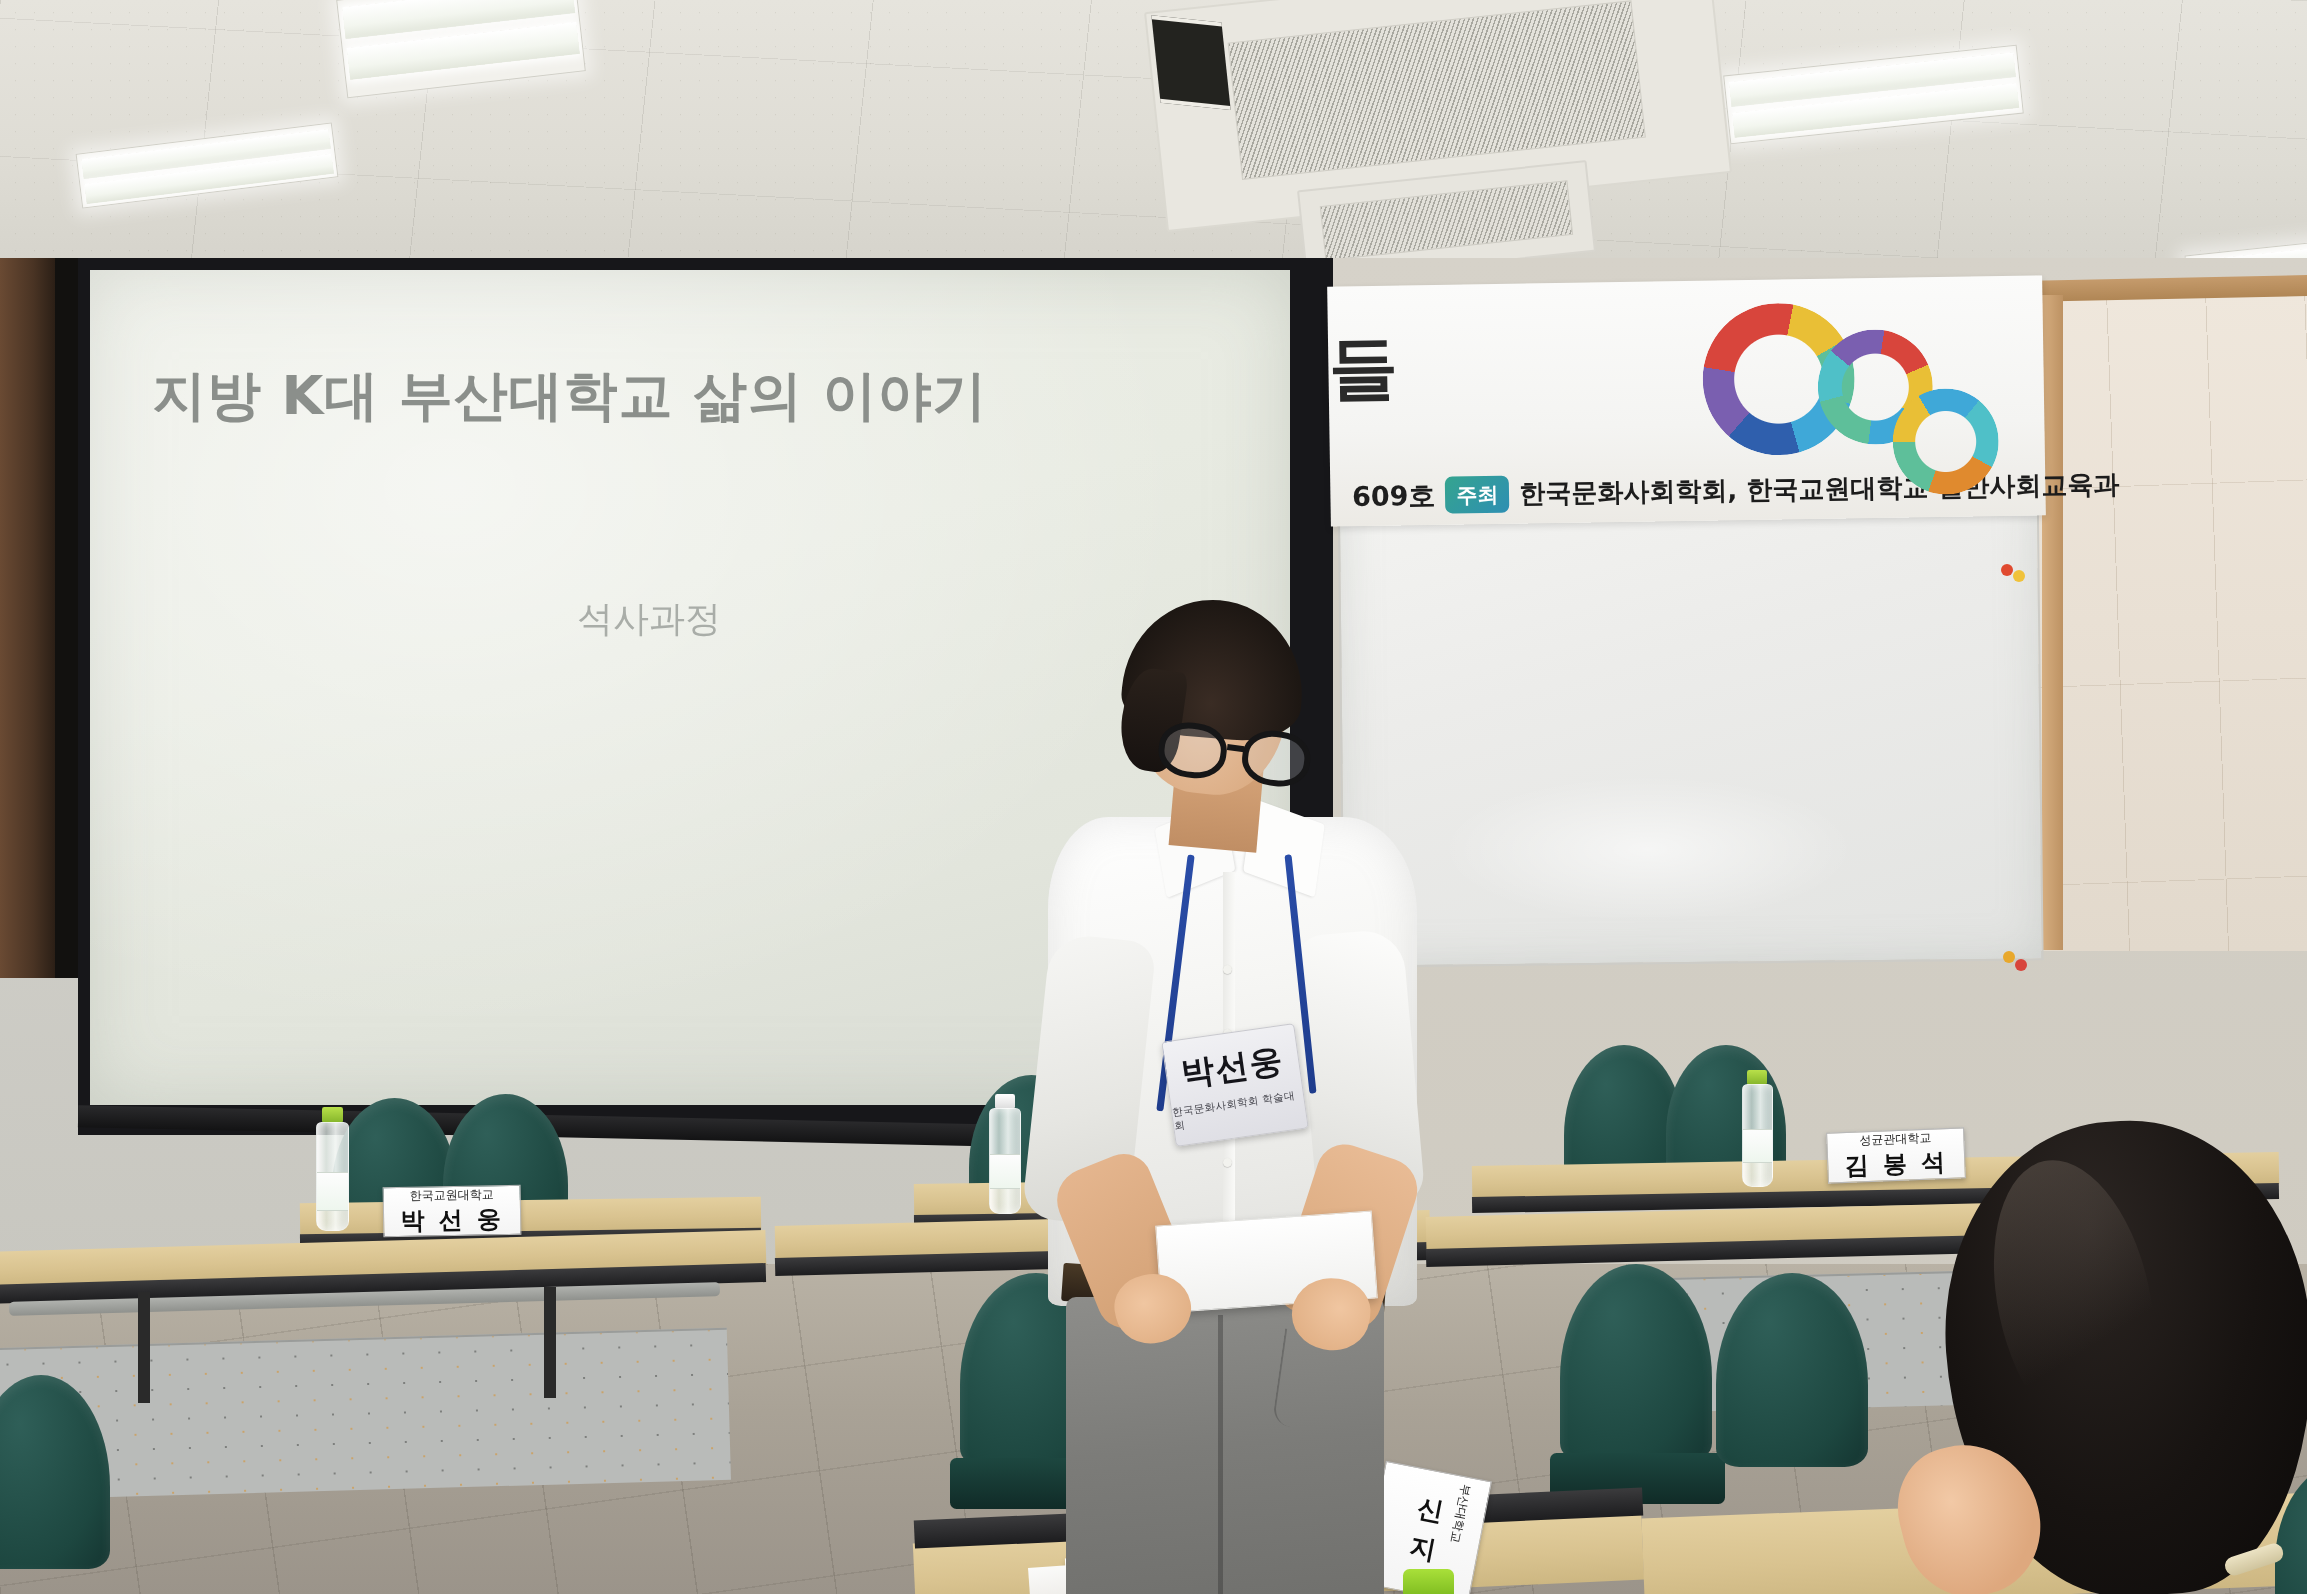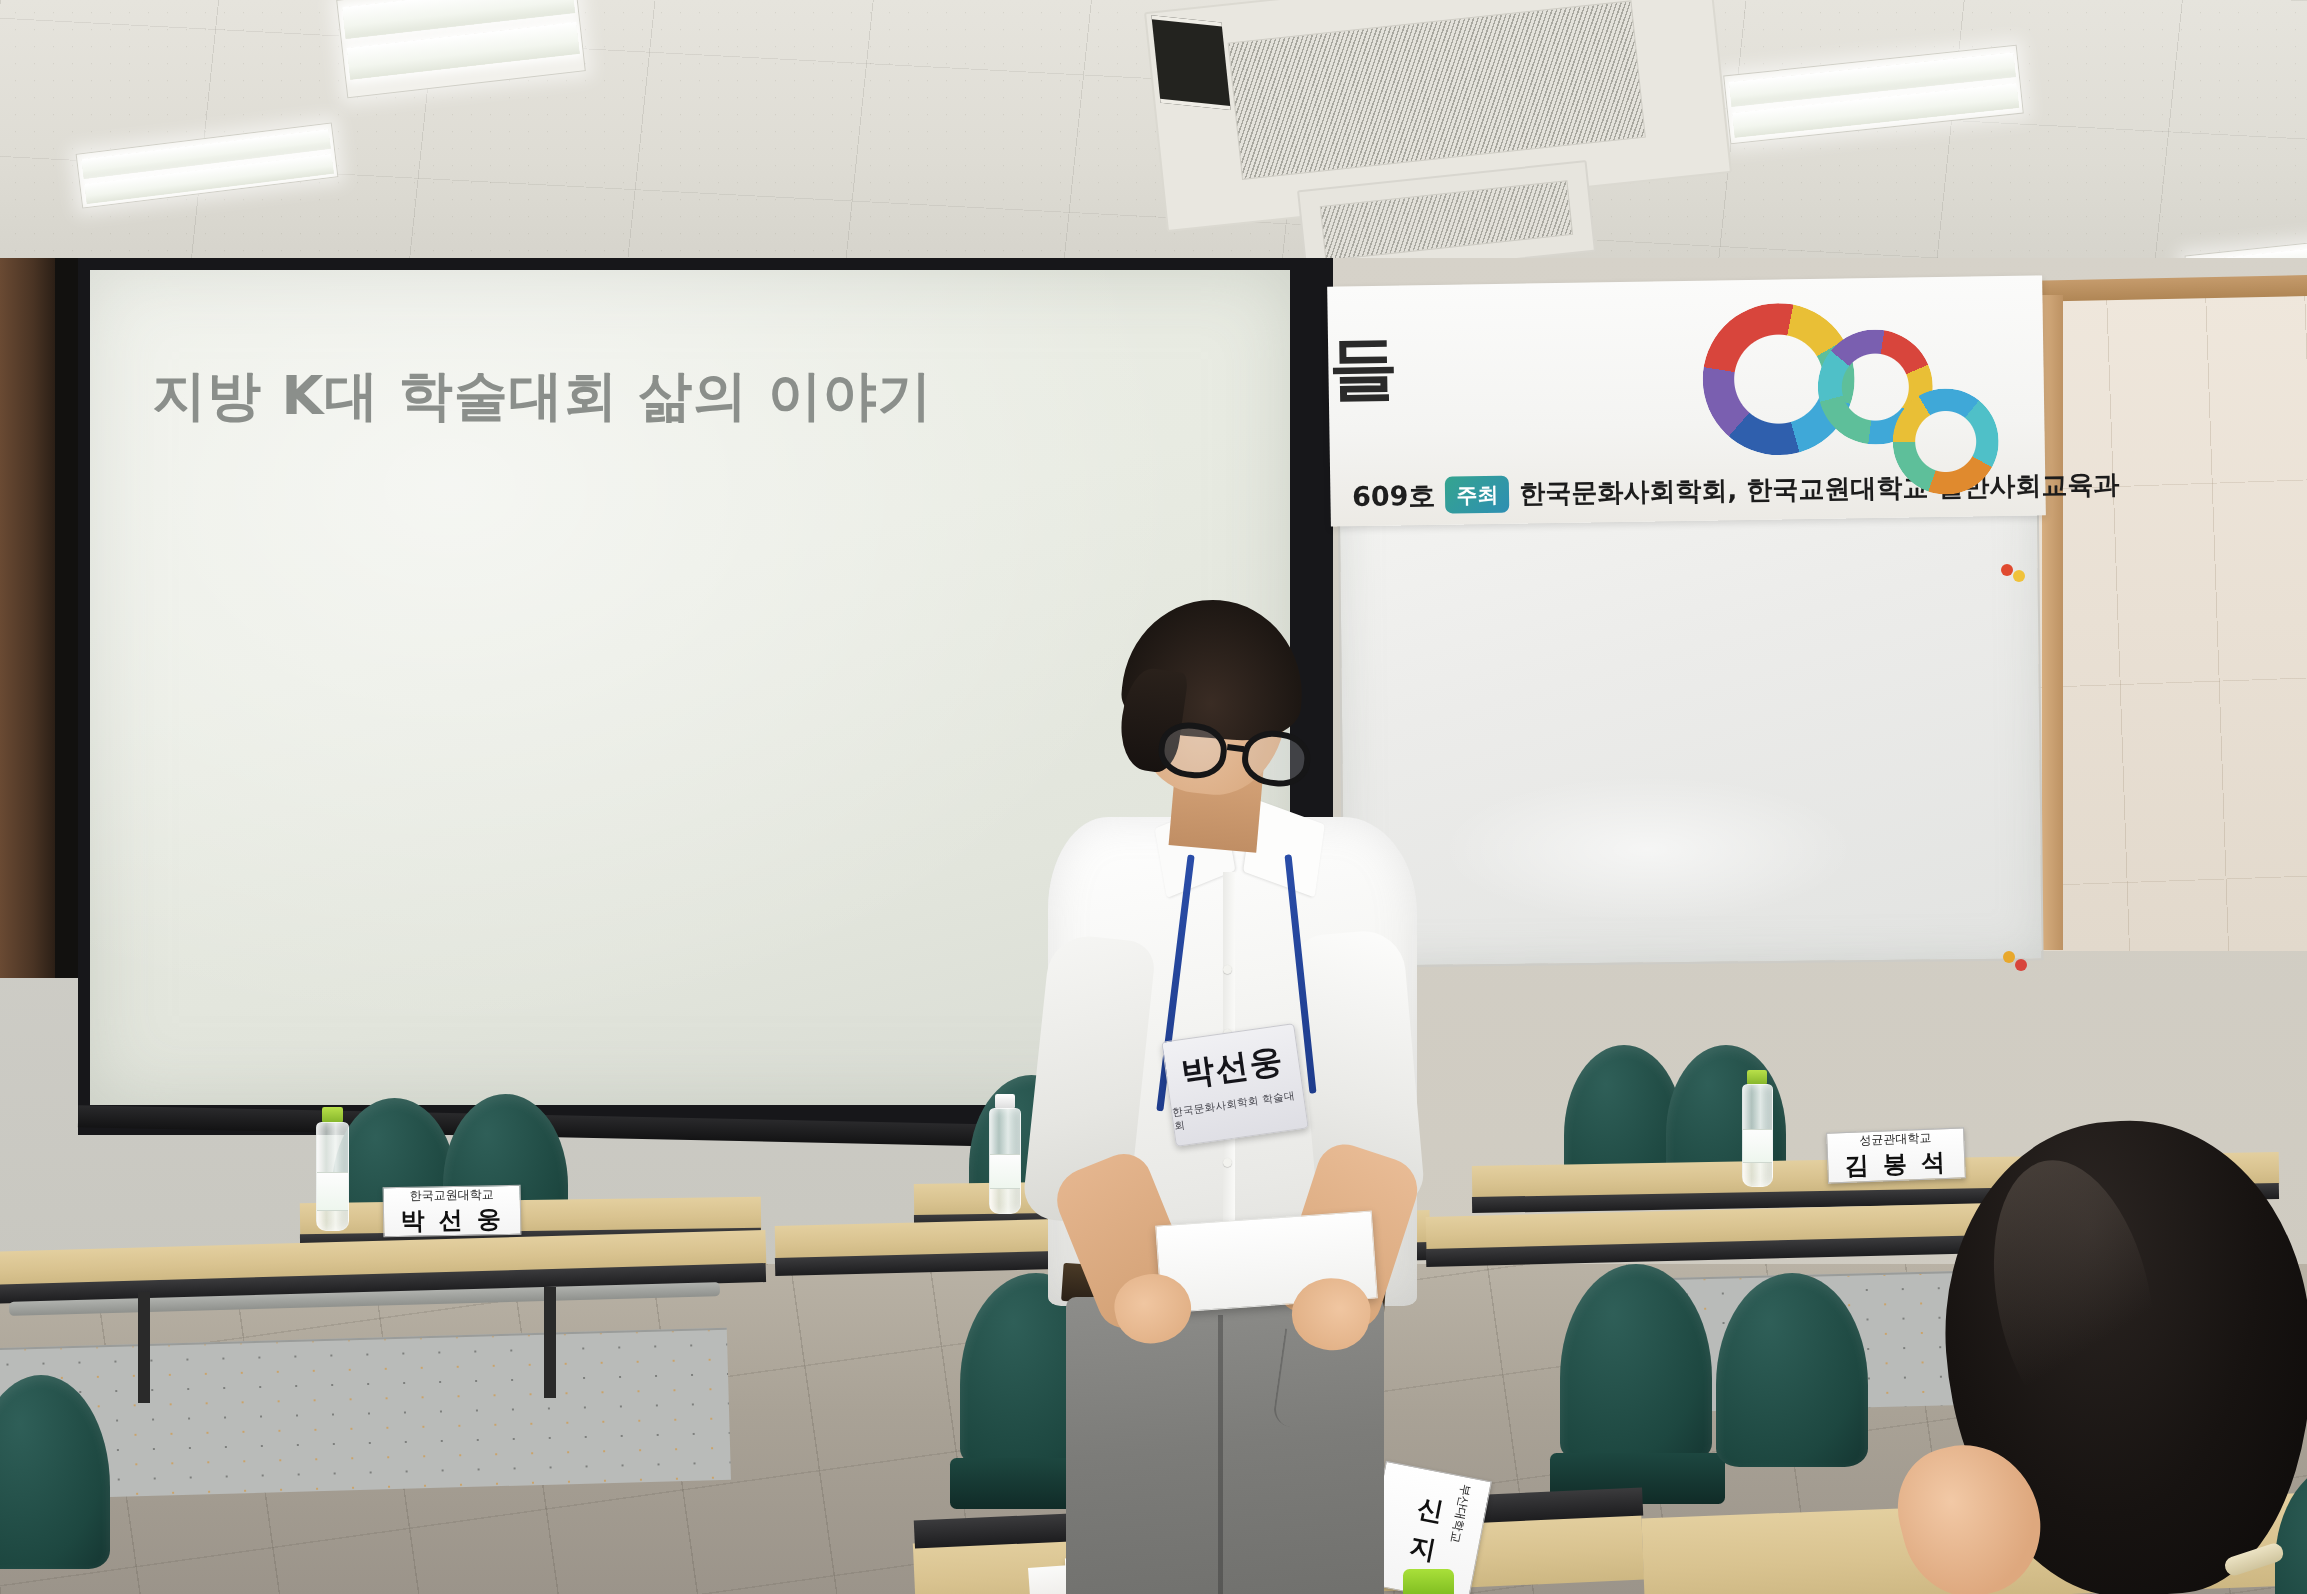--- a/index.html
+++ b/index.html
@@ -410,21 +410,22 @@
   </div>
 
   <div id="backwall" class="abs"></div>
   <div id="doorgap" class="abs"></div>
   <div id="doorgap2" class="abs"></div>
 
   <div id="screen-frame" class="abs"></div>
   <div id="screen" class="abs">
     <div id="screen-sheen" class="abs"></div>
   </div>
-  <div id="slide-title" class="abs">지방 K대 학술대회 삶의 이야기</div>
+  <div id="slide-title" class="abs">지방 K대 부산대학교 삶의 이야기</div>
+  <div id="slide-sub2" class="abs">석사과정</div>
   <div id="screen-roller" class="abs"></div>
 
   <div id="wall-right" class="abs"></div>
   <div id="panel-wood" class="abs"></div>
   <div id="panel-wood-lines" class="abs"></div>
   <div id="panel-trim-top" class="abs"></div>
   <div id="panel-trim-left" class="abs"></div>
 
   <div id="whiteboard" class="abs"></div>
   <div id="wb-sheen" class="abs"></div>

